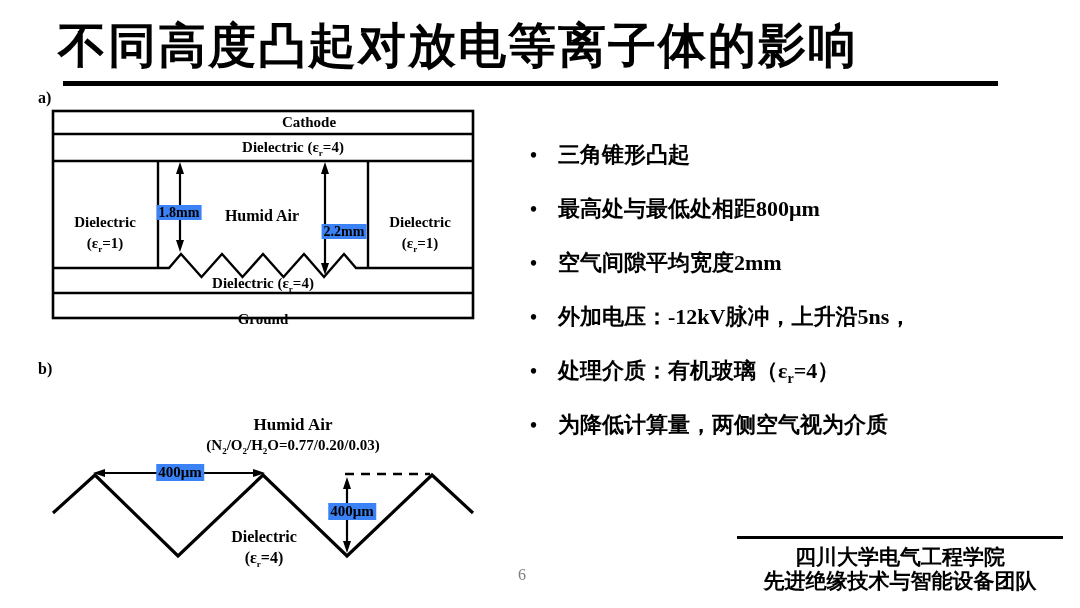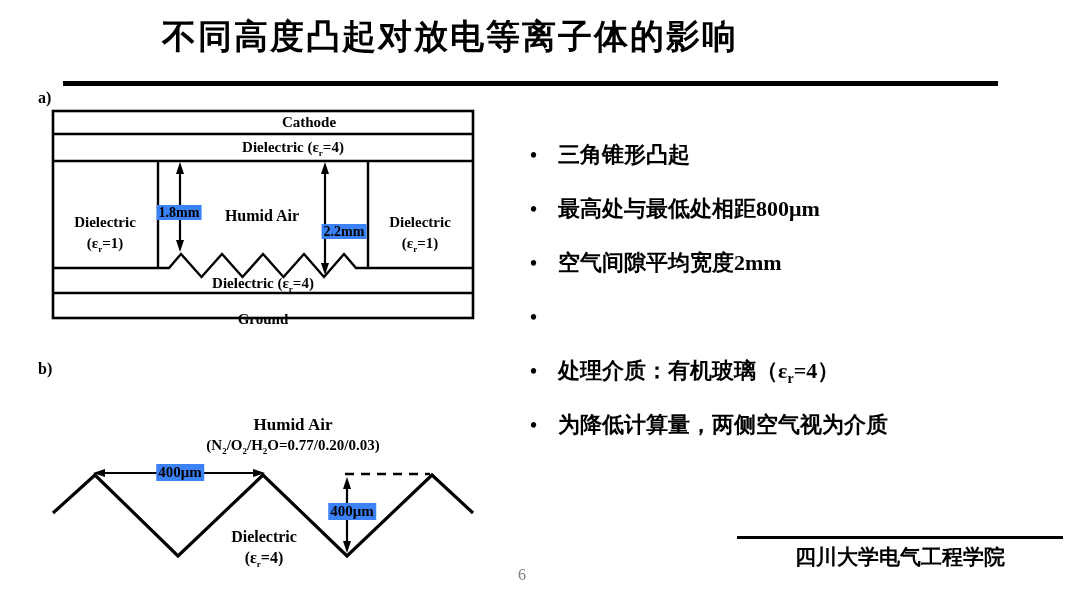--- a/index.html
+++ b/index.html
@@ -5,22 +5,22 @@
   html,body{margin:0;padding:0;}
   body{
     width:1080px;height:608px;position:relative;overflow:hidden;
     background:#ffffff;
     font-family:"Liberation Serif","DejaVu Serif",serif;
     color:#000;
   }
   .abs{position:absolute;}
   
   .slide-title{
-    left:4px;top:14px;width:892px;text-align:center;
-    font-size:34px;font-weight:bold;letter-spacing:2px;white-space:nowrap;
+    left:12px;top:14px;width:892px;text-align:center;
+    font-size:48px;font-weight:bold;letter-spacing:2px;white-space:nowrap;
   }
   .title-rule{left:63px;top:81px;width:935px;height:5px;background:#000;}
   
   .dlabel{
     font-weight:bold;white-space:nowrap;text-align:center;
     transform:translateX(-50%);
     font-size:15px;line-height:1.25;
   }
   .dlabel sub{font-size:9px;line-height:0;}
   .fig-letter{font-size:16px;font-weight:bold;}
@@ -128,29 +128,31 @@
     <span class="bullet-marker">•</span>
     <span class="bullet-text">最高处与最低处相距800μm</span>
   </div>
   <div class="bullet-item">
     <span class="bullet-marker">•</span>
     <span class="bullet-text">空气间隙平均宽度2mm</span>
   </div>
   <div class="bullet-item">
     <span class="bullet-marker">•</span>
     <span class="bullet-text">
+      <div>外加电压：-12kV脉冲，上升沿5ns，</div>
     </span>
   </div>
   <div class="bullet-item">
     <span class="bullet-marker">•</span>
     <span class="bullet-text"><span>处理介质：有机玻璃（ε</span><sub>r</sub><span>=4）</span></span>
   </div>
   <div class="bullet-item">
     <span class="bullet-marker">•</span>
     <span class="bullet-text">为降低计算量，两侧空气视为介质</span>
   </div>
 </div>
 
 <div class="abs footer-divider"></div>
 <div class="abs footer-text">
   <div>四川大学电气工程学院</div>
+  <div>先进绝缘技术与智能设备团队</div>
 </div>
 <div class="abs page-number">6</div>
 
 </body></html>

